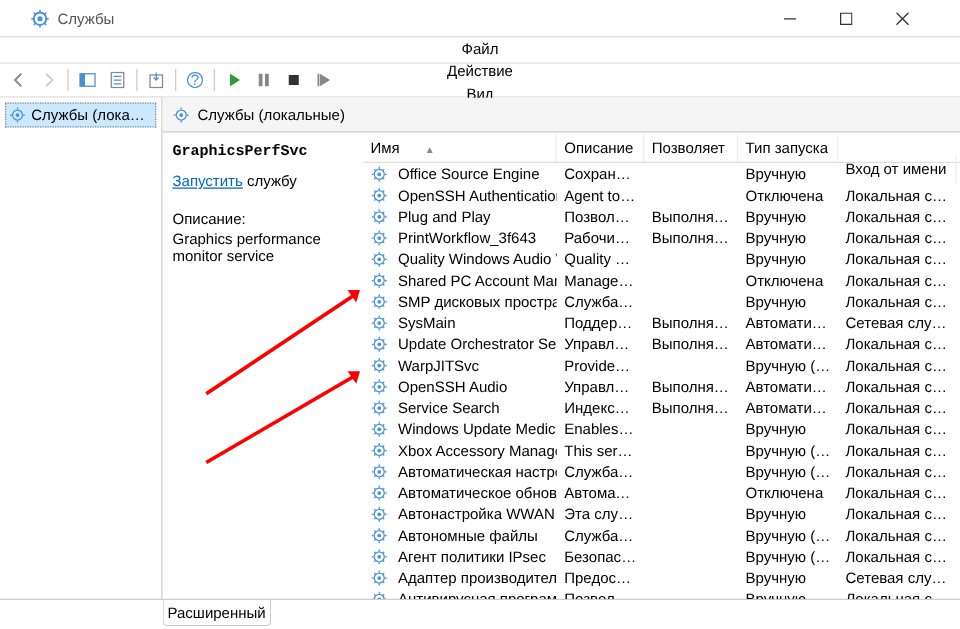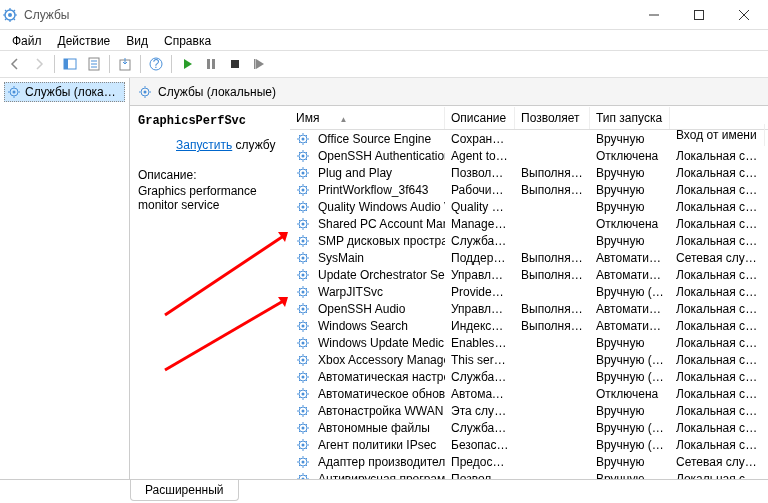--- a/index.html
+++ b/index.html
@@ -1,48 +1,48 @@
 <!DOCTYPE html>
 <html><head>
 <meta charset="utf-8">
 <style>
 * { margin: 0; padding: 0; box-sizing: border-box; font-family: 'Segoe UI', Tahoma, sans-serif; font-size: 12px; }
 body { background: #fff; width: 768px; height: 503px; overflow: hidden; position: relative; }
-.titlebar { height: 30px; display: flex; align-items: center; padding: 0 2px; border-bottom: 1px solid #e0e0e0; }
+.titlebar { height: 30px; display: flex; align-items: center; padding: 0 24px; border-bottom: 1px solid #e0e0e0; }
 .titlebar .icon { width: 16px; height: 16px; margin-right: 6px; }
 .titlebar .title { flex: 1; color: #555; }
 .winbtns { display: flex; height: 100%; }
 .winbtns div { width: 45px; display: flex; align-items: center; justify-content: center; color: #555; }
-.menubar { height: 20px; display: flex; align-items: flex-end; padding: 0 4px; }
+.menubar { height: 20px; display: flex; align-items: center; padding: 0 4px; flex-direction: column; }
 .menubar span { padding: 2px 8px; cursor: default; }
 .toolbar { height: 28px; display: flex; align-items: center; padding: 2px 4px; border-top: 1px solid #e0e0e0; border-bottom: 1px solid #e0e0e0; gap: 2px; }
 .tbtn { width: 22px; height: 22px; display: flex; align-items: center; justify-content: center; border: 1px solid transparent; }
 .tbsep { width: 1px; height: 18px; background: #ccc; margin: 0 2px; }
 .content { display: flex; height: calc(100% - 78px - 24px); }
 .leftpane { width: 130px; border-right: 1px solid #ccc; padding: 4px; }
 .treeitem { display: flex; align-items: center; gap: 4px; padding: 2px; background: #cce8ff; border: 1px dotted #888; }
 .rightpane { flex: 1; display: flex; flex-direction: column; overflow: hidden; }
 .rightheader { height: 28px; background: #f5f5f5; border-bottom: 1px solid #ccc; display: flex; align-items: center; padding: 0 8px; gap: 6px; }
 .rightcontent { flex: 1; display: flex; overflow: hidden; }
 .detailpane { width: 160px; padding: 8px; overflow: hidden; }
 .svcname { font-weight: bold; margin-bottom: 10px; font-family: Liberation Mono, monospace; }
-.svcaction { color: #0066cc; text-decoration: underline; cursor: pointer; margin-left: 38px; }
+.svcaction { color: #0066cc; text-decoration: underline; cursor: pointer; }
 .svcdesc { margin-top: 16px; }
 .svcdesc .lbl { margin-bottom: 2px; }
 .listpane { flex: 1; overflow: auto; position: relative; }
 .colheaders { display: flex; position: sticky; top: 0; background: #fff; border-bottom: 1px solid #ddd; height: 24px; align-items: center; }
 .colheaders div { padding: 4px 6px; border-right: 1px solid #eee; overflow: hidden; white-space: nowrap; text-overflow: ellipsis; }
 .colheaders .sortarrow { font-size: 8px; color: #888; margin-left: 20px; }
 .row { display: flex; height: 17px; align-items: center; }
 .row .cell { padding: 1px 6px; overflow: hidden; white-space: nowrap; text-overflow: ellipsis; }
 .row .cell.name { display: flex; align-items: center; gap: 8px; }
 .c-name { width: 155px; } .c-desc { width: 70px; } .c-state { width: 75px; } .c-start { width: 80px; } .c-logon { width: 95px; margin-top: 35px; }
 .gear-icon { width: 14px; height: 14px; flex-shrink: 0; }
 .tabs { height: 24px; display: flex; align-items: flex-start; padding-left: 130px; border-top: 1px solid #ccc; background: #fff; }
-.tab { padding: 3px 14px; border: 1px solid #ccc; border-top: none; background: #fff; margin-right: -1px; position: relative; }
+.tab { padding: 3px 3px; border: 1px solid #ccc; border-top: none; background: #fff; margin-right: -1px; position: relative; }
 .tab.active { background: #fff; border-bottom-left-radius: 4px; border-bottom-right-radius: 4px; }
 .tab.inactive { background: #f0f0f0; }
 .arrow-annotation { position: absolute; pointer-events: none; z-index: 1000; }
 .arrow-svg { stroke: #ff0000; stroke-width: 3; fill: none; }
 .arrow-head { fill: #ff0000; }
 svg { display: block; }
 </style>
 </head>
 <body>
 
@@ -366,21 +366,21 @@
             </div>
             <div class="row">
               <div class="cell name c-name">
                 <span>
                   <svg class="gear-icon" viewBox="0 0 14 14">
                     <circle cx="7" cy="7" r="4" fill="none" stroke="#4a90d9" stroke-width="1"></circle>
                     <circle cx="7" cy="7" r="1.5" fill="#4a90d9"></circle>
                     <path d="M7 1v1.5M7 11.5V13M1 7h1.5M11.5 7H13M3 3l1 1M10 10l1 1M3 11l1-1M10 4l1-1" stroke="#4a90d9" stroke-width="1"></path>
                   </svg>
                 </span>
-                <span>Windows Search</span>
+                <span>Service Search</span>
               </div>
               <div class="cell c-desc">Индексир...</div>
               <div class="cell c-state">Выполняется</div>
               <div class="cell c-start">Автоматиче...</div>
               <div class="cell c-logon">Локальная сис...</div>
             </div>
             <div class="row">
               <div class="cell name c-name">
                 <span>
                   <svg class="gear-icon" viewBox="0 0 14 14">

